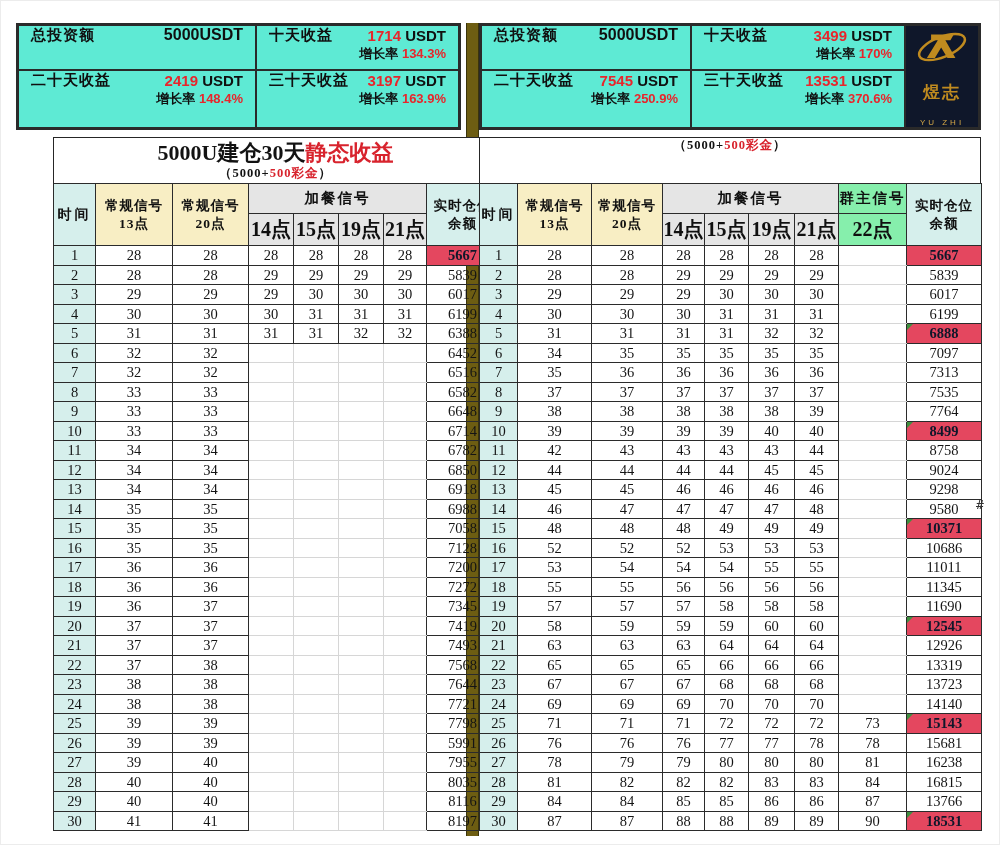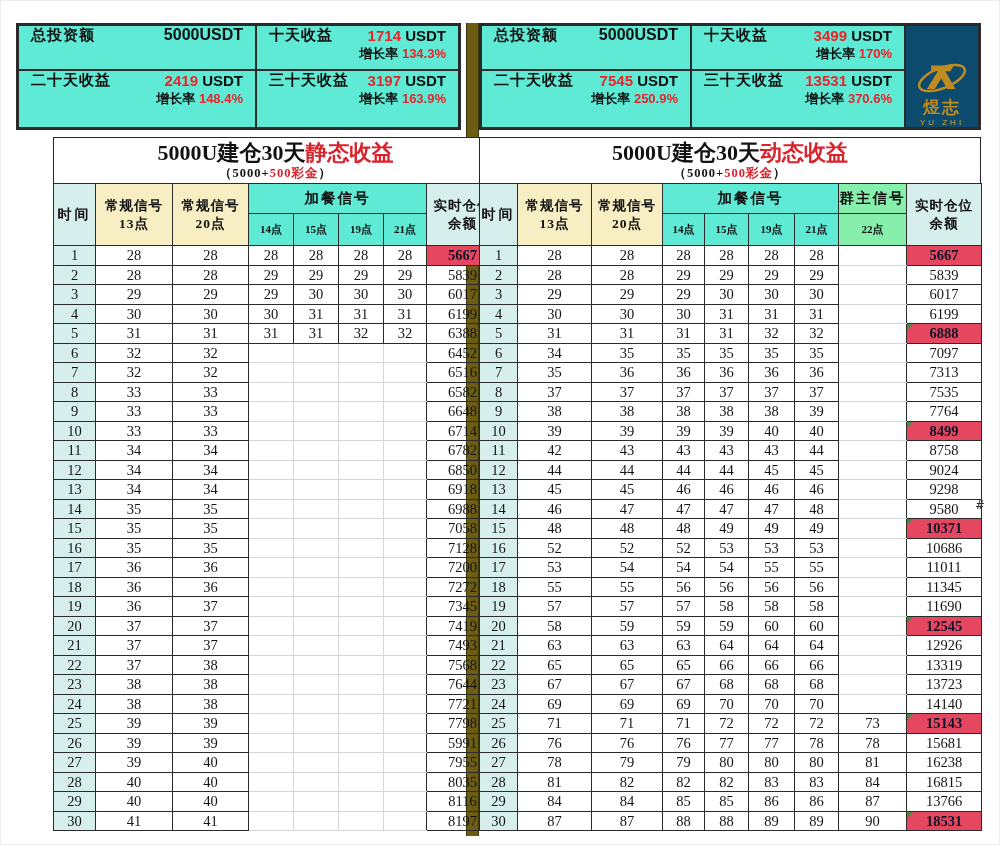--- a/index.html
+++ b/index.html
@@ -11,22 +11,22 @@
            border:2px solid #2a2a2a;background:#f7e8a2;}
   .scell{border:1px solid #2a2a2a;display:flex;align-items:flex-start;justify-content:space-between;
          padding:0 12px;box-sizing:border-box;background:#5eead4;}
   .slabel{font-weight:bold;font-size:15px;color:#101010;letter-spacing:1px;white-space:nowrap;}
   .svalue{font-weight:bold;font-size:16px;color:#101010;white-space:nowrap;}
   .gright{display:flex;flex-direction:column;align-items:flex-end;line-height:1.3;}
   .amount{font-weight:bold;font-size:15px;color:#101010;white-space:nowrap;}
   .rate{font-weight:bold;font-size:13px;color:#101010;white-space:nowrap;}
   .red{color:#e8252b;margin-top:36px;}
 
-  .logo-cell{grid-column:3;grid-row:1 / span 2;border:1px solid #2a2a2a;background:#0c4a6e;
-             display:flex;flex-direction:column;align-items:center;justify-content:flex-end;box-sizing:border-box;}
+  .logo-cell{grid-column:3;grid-row:1 / span 2;border:1px solid #2a2a2a;background:#0f172a;
+             display:flex;flex-direction:column;align-items:center;justify-content:space-between;box-sizing:border-box;}
   .logo-name{font-weight:bold;font-size:17px;color:#c08b1f;letter-spacing:2px;line-height:1.05;
              font-family:"Liberation Serif","DejaVu Serif",serif;}
   .logo-en{font-size:8px;color:#d2a646;letter-spacing:3px;margin-top:1px;}
 
   
   .divider{position:absolute;left:465px;top:22px;width:13px;height:813px;background:#6d5d12;
            border-left:1px solid #3a340c;border-right:1px solid #3a340c;box-sizing:border-box;}
 
   
   .tgroup{position:absolute;top:136px;}
@@ -34,27 +34,27 @@
        font-family:"Liberation Serif","DejaVu Serif",serif;box-sizing:border-box;overflow:hidden;}
   .ttl1{font-size:22px;font-weight:bold;line-height:26px;margin-top:2px;color:#121212;}
   .ttl1 .red,.ttl2 .red{color:#d8232d;}
   .ttl2{font-size:12.5px;font-weight:bold;line-height:15px;letter-spacing:1px;color:#121212;}
 
   table.dt{border-collapse:collapse;table-layout:fixed;border:1.5px solid #222;
            font-family:"Liberation Serif","DejaVu Serif",serif;}
   .dt th,.dt td{border:1px solid #2b2b2b;text-align:center;padding:0;overflow:hidden;white-space:nowrap;}
   .dt thead th{font-weight:bold;color:#101010;}
   .dt tr.h1 th{height:29px;}
-  .dt tr.h2 th{height:31px;font-size:11px;margin-left:43px;}
+  .dt tr.h2 th{height:31px;font-size:20px;margin-left:43px;}
   .th2l{font-size:13.5px;line-height:1.32;letter-spacing:1px;}
   .th-time{font-size:14px;letter-spacing:3px;}
   .th-meal{font-size:14.5px;letter-spacing:2px;}
   .c-cyan{background:#d6efec;}
   .c-cream{background:#f8eec4;}
-  .c-red{background:#5eead4;}
+  .c-red{background:#e5e5e5;}
   .c-yellow{background:#86efac;}
 
   .dt td{height:18.5px;font-size:14.5px;color:#141414;line-height:1;}
   .dt td.c-day{background:#d6efec;}
   .dt td.hl{background:#e4475f;color:#0f172a;font-weight:bold;position:relative;}
   .dt td.mark::before{content:"";position:absolute;left:0;top:0;width:0;height:0;
                       border-top:6px solid #3f8f3f;border-right:6px solid transparent;}
   .dt td.empty{border-color:#d6d6d6;}
   .dt td.empty.last{border-right-color:#2b2b2b;}
   .dt td.empty.dkbot{border-bottom-color:#2b2b2b;}
@@ -464,21 +464,20 @@
             <td class="empty"></td>
             <td class="empty last"></td>
             <td>8197</td>
           </tr>
         </tbody>
     </table>
   </div>
 
   <div class="tgroup" style="left:478px;width:502px;">
     <div class="ttl">
-      <div class="ttl1"><span>5000U建仓30天</span><span class="red">动态收益</span></div>
       <div class="ttl2"><span>（5000+</span><span class="red">500彩金</span><span>）</span></div>
     </div>
     <table class="dt" style="width:502px;">
       <colgroup>
         <col style="width:38px">
           <col style="width:74px">
           <col style="width:71px">
         <col style="width:42px">
           <col style="width:44px">
           <col style="width:46px">

